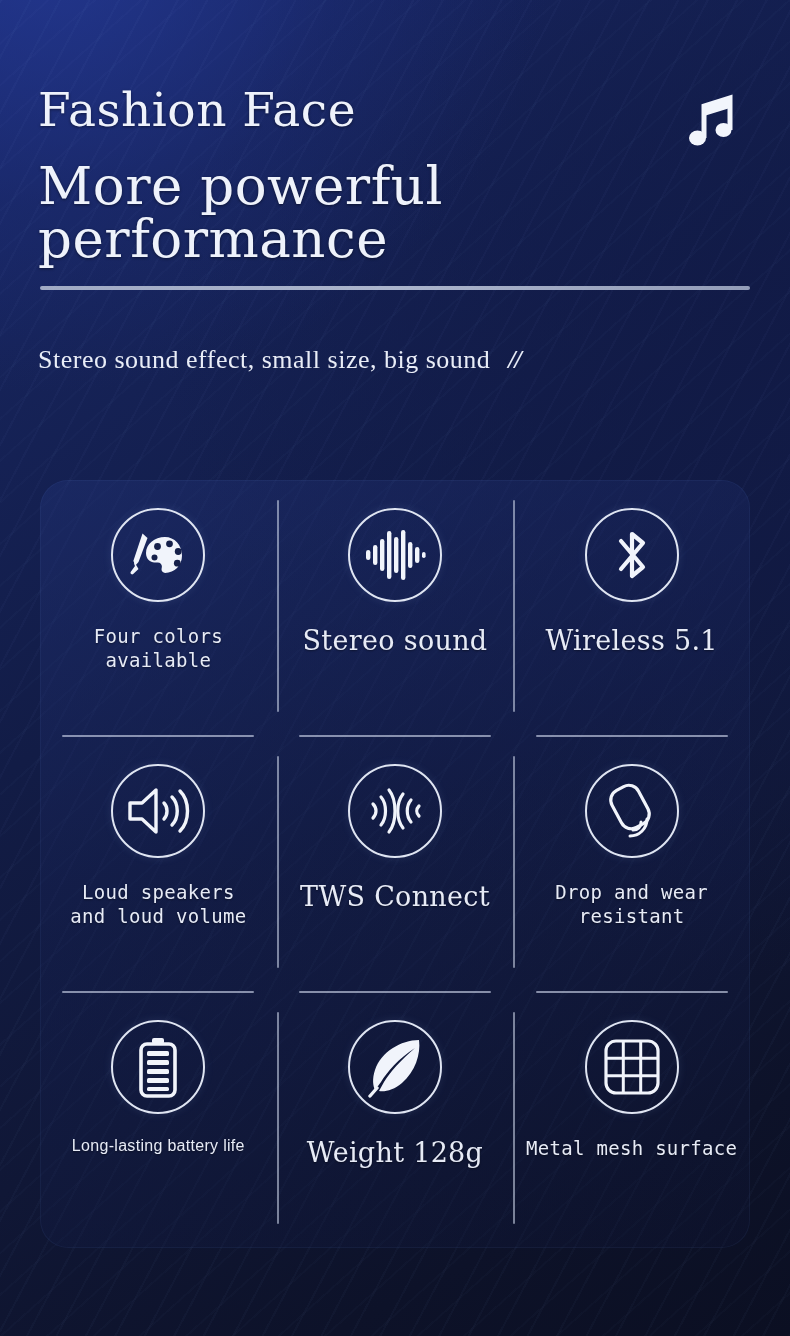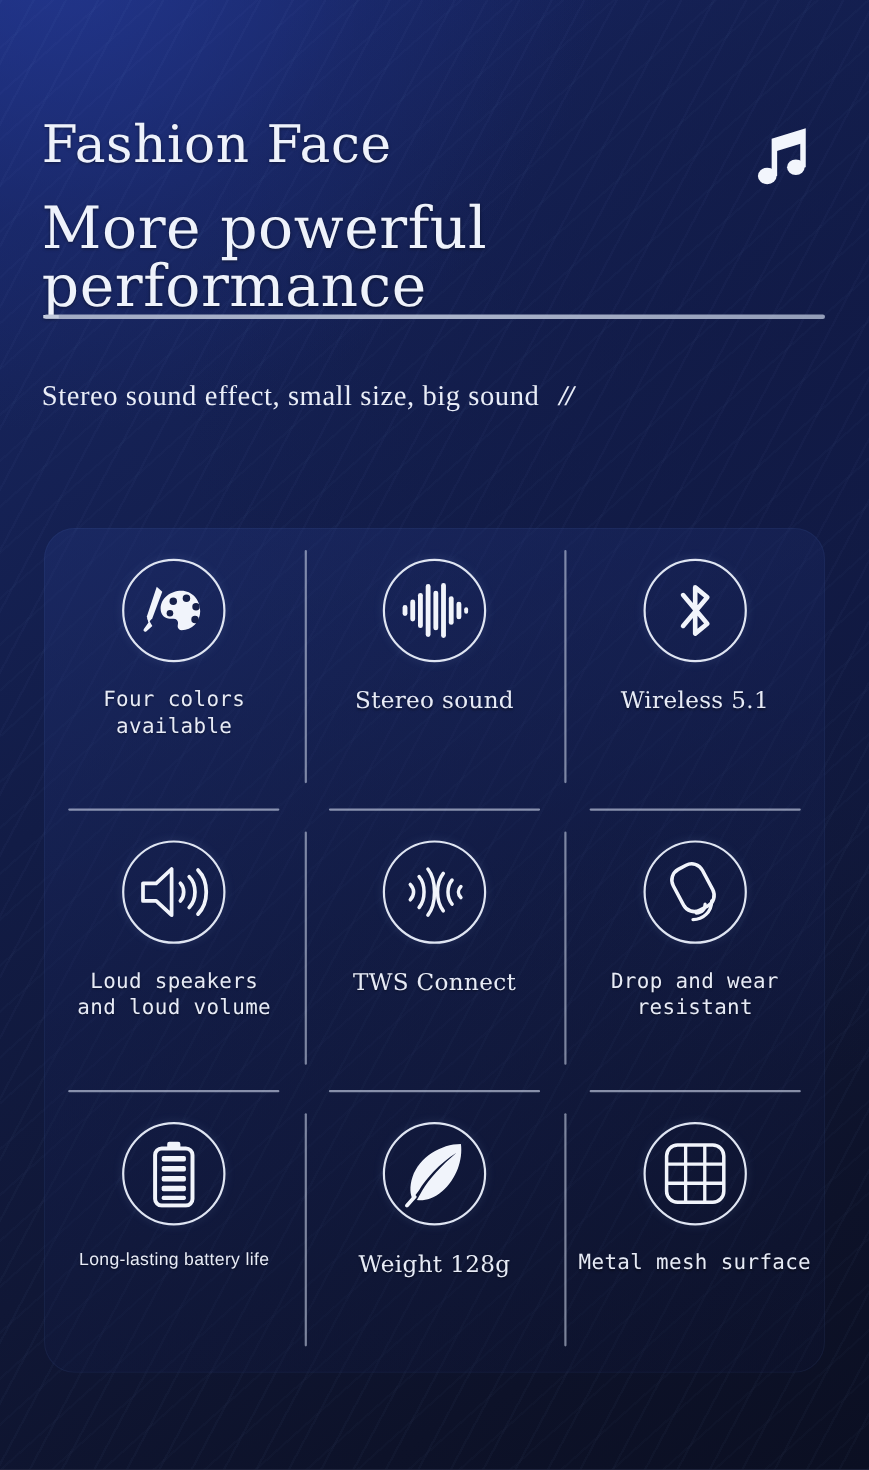--- a/index.html
+++ b/index.html
@@ -23,21 +23,21 @@
     position:absolute; inset:0;
     background-image:
       repeating-linear-gradient(118deg, rgba(120,160,230,0.030) 0px, rgba(120,160,230,0.030) 2px, rgba(0,0,0,0) 2px, rgba(0,0,0,0) 26px),
       repeating-linear-gradient(-42deg, rgba(110,150,225,0.022) 0px, rgba(110,150,225,0.022) 2px, rgba(0,0,0,0) 2px, rgba(0,0,0,0) 31px);
     pointer-events:none;
     mix-blend-mode:screen;
     opacity:.9;
   }
 
   
-  #header{ position:absolute; left:38px; top:108px; width:714px; }
+  #header{ position:absolute; left:38px; top:86px; width:714px; }
   .title-line{
     font-family:"DejaVu Serif", serif;
     color:#eef2fb;
     font-weight:400;
     letter-spacing:.5px;
     line-height:1.0;
     text-shadow:0 1px 3px rgba(0,0,0,.45);
   }
   #title-main{ font-size:47px; }
   #title-sub{ font-size:53px; margin-top:26px; }
@@ -102,21 +102,21 @@
   .circ svg{ display:block; }
   .cap{
     margin-top:22px;
     color:#e7ebf6;
     text-align:center;
     line-height:1.28;
     white-space:pre-line;
     letter-spacing:.3px;
     text-shadow:0 1px 2px rgba(0,0,0,.4);
   }
-  .cap.sz-lg{ font-family:"DejaVu Serif", serif; font-size:21px; }
+  .cap.sz-lg{ font-family:"DejaVu Serif", serif; font-size:27px; }
   .cap.sz-md{ font-family:"DejaVu Sans Mono", monospace; font-size:19px; }
   .cap.sz-sm{ font-family:Liberation Sans, sans-serif; font-size:16px; }
 
   
   .vsep{
     position:absolute;
     width:2px;
     background:rgba(214,222,240,0.55);
     border-radius:1px;
   }

